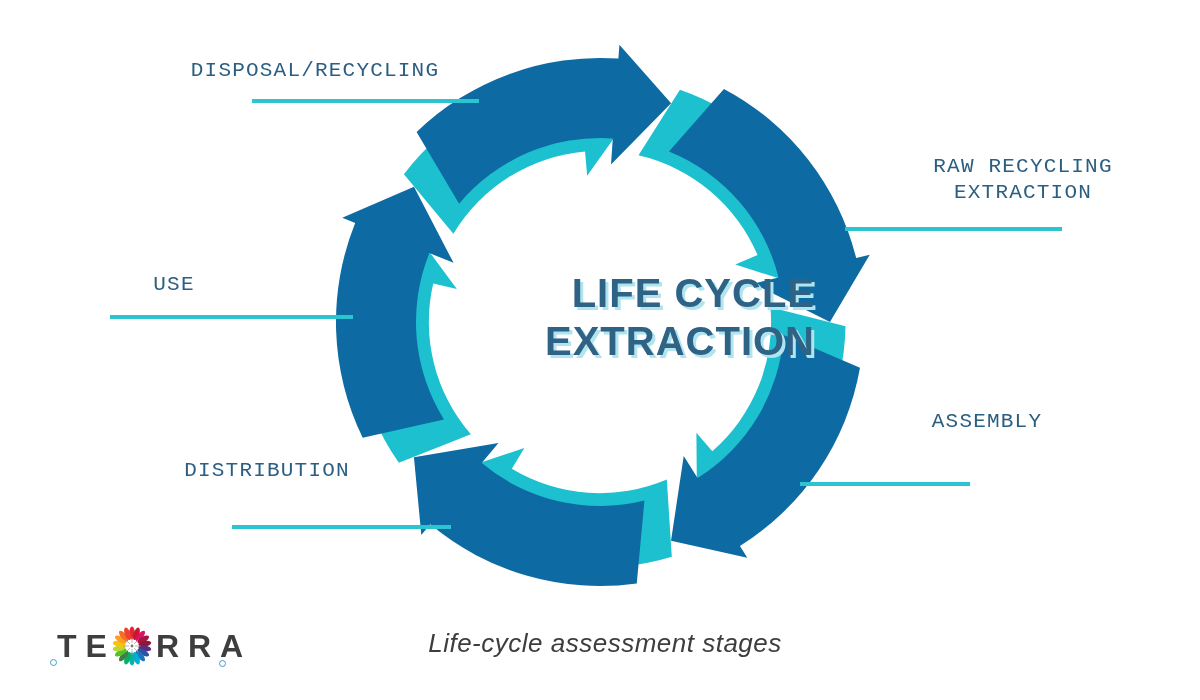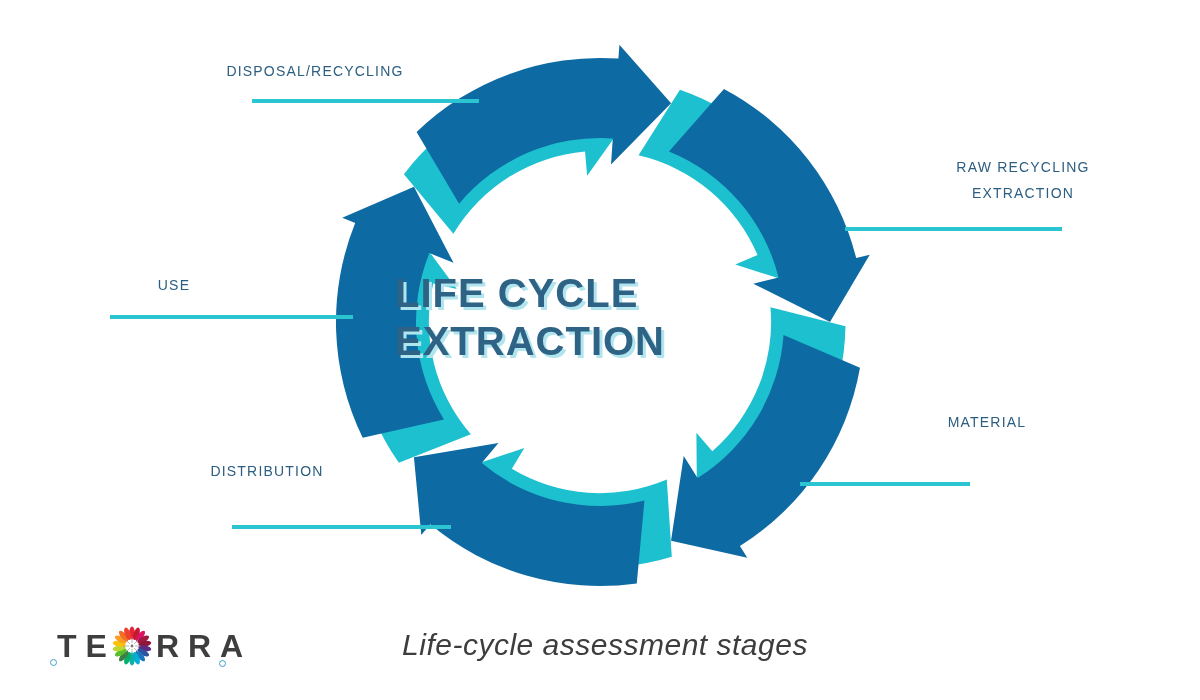--- a/index.html
+++ b/index.html
@@ -9,47 +9,47 @@
     -webkit-font-smoothing:antialiased;
   }
 
   
   .cycle { position:absolute; left:280px; top:2px; width:640px; height:640px; }
   .teal-layer use { fill:var(--arrow-teal); }
   .blue-layer use { fill:var(--arrow-blue); }
 
   
   .title {
-    position:absolute; left:395px; top:269px; width:420px; text-align:left;
+    position:absolute; left:395px; top:269px; width:420px; text-align:right;
     font-size:40px; font-weight:bold; letter-spacing:1px; line-height:48px;
     color:var(--title-text); text-shadow:3px 3px 0 var(--title-shadow);
   }
 
   
   .stage {
-    position:absolute; color:var(--label-text); font-size:14px; line-height:26px;
-    letter-spacing:1.2px; text-align:center; font-weight:500;
+    position:absolute; color:var(--label-text); font-size:21px; line-height:26px;
+    letter-spacing:1.2px; text-align:center; font-weight:500;font-family:Liberation Mono, monospace;
   }
   .stage-disposal { left:150px; top:58px;  width:330px; }
   .stage-raw      { left:878px; top:154px; width:290px; }
   .stage-mfg      { left:842px; top:409px; width:290px; }
   .stage-trans    { left:117px; top:458px; width:300px; }
   .stage-use      { left:104px;  top:272px; width:140px; text-align:center; }
 
   .underline { position:absolute; height:4px; background:var(--line-teal); }
   .ul-disposal { left:252px; top:99px;  width:227px; }
   .ul-raw      { left:845px; top:227px; width:217px; }
   .ul-mfg      { left:800px; top:482px; width:170px; }
   .ul-trans    { left:232px; top:525px; width:219px; }
   .ul-use      { left:110px; top:315px; width:243px; }
 
   
   .caption {
     position:absolute; left:295px; top:628px; width:620px; text-align:center;
-    font-style:italic; font-size:30px; letter-spacing:0.5px; color:var(--caption-text);
+    font-style:italic; font-size:26px; letter-spacing:0.5px; color:var(--caption-text);
   }
 
   
   .logo {
     position:absolute; left:46px; top:624px; height:44px;
     display:flex; align-items:center;
     color:var(--logo-text); font-weight:bold; font-size:32px; letter-spacing:9px;margin-left:11px;
   }
   .logo .burst { margin:0 3px 0 -5px; }
   .logo-dot {
@@ -94,21 +94,21 @@
   </div>
   <div class="underline ul-disposal"></div>
 
   <div class="stage stage-raw">
     <div>RAW RECYCLING</div>
     <div>EXTRACTION</div>
   </div>
   <div class="underline ul-raw"></div>
 
   <div class="stage stage-mfg">
-    <div>MATERIAL</div>
+    <div>ASSEMBLY</div>
   </div>
   <div class="underline ul-mfg"></div>
 
   <div class="stage stage-trans">
     <div>DISTRIBUTION</div>
   </div>
   <div class="underline ul-trans"></div>
 
   <div class="stage stage-use">
     <div>USE</div>

